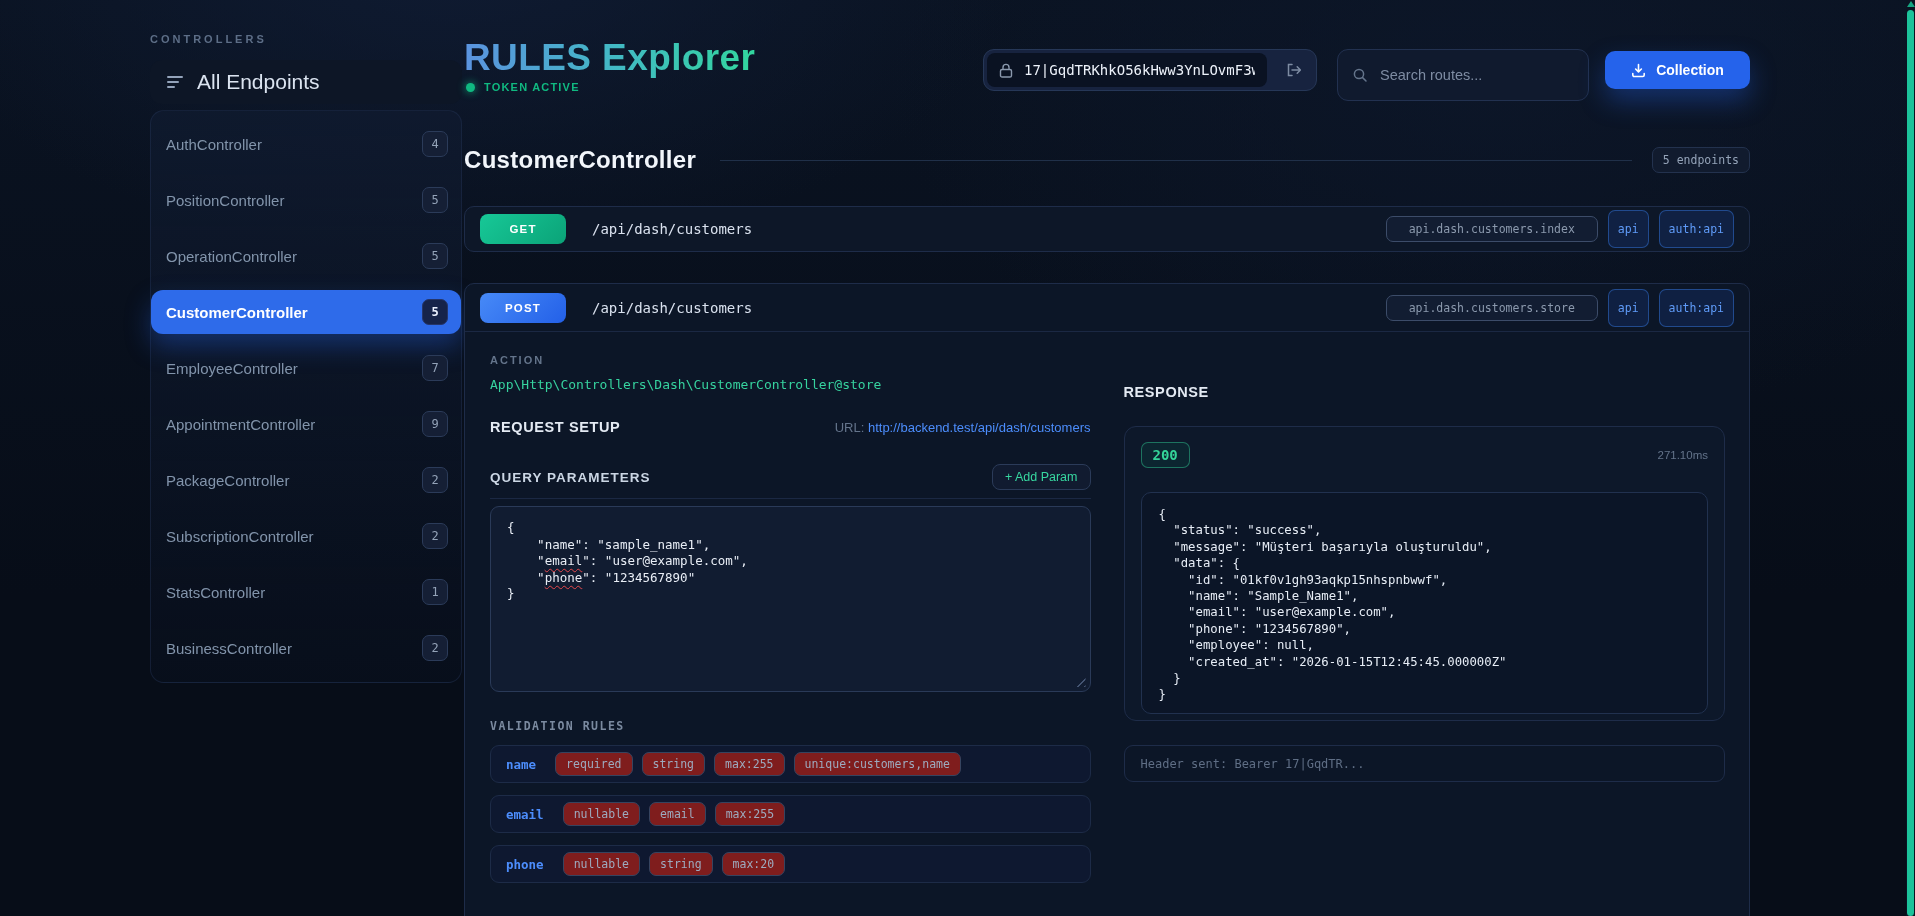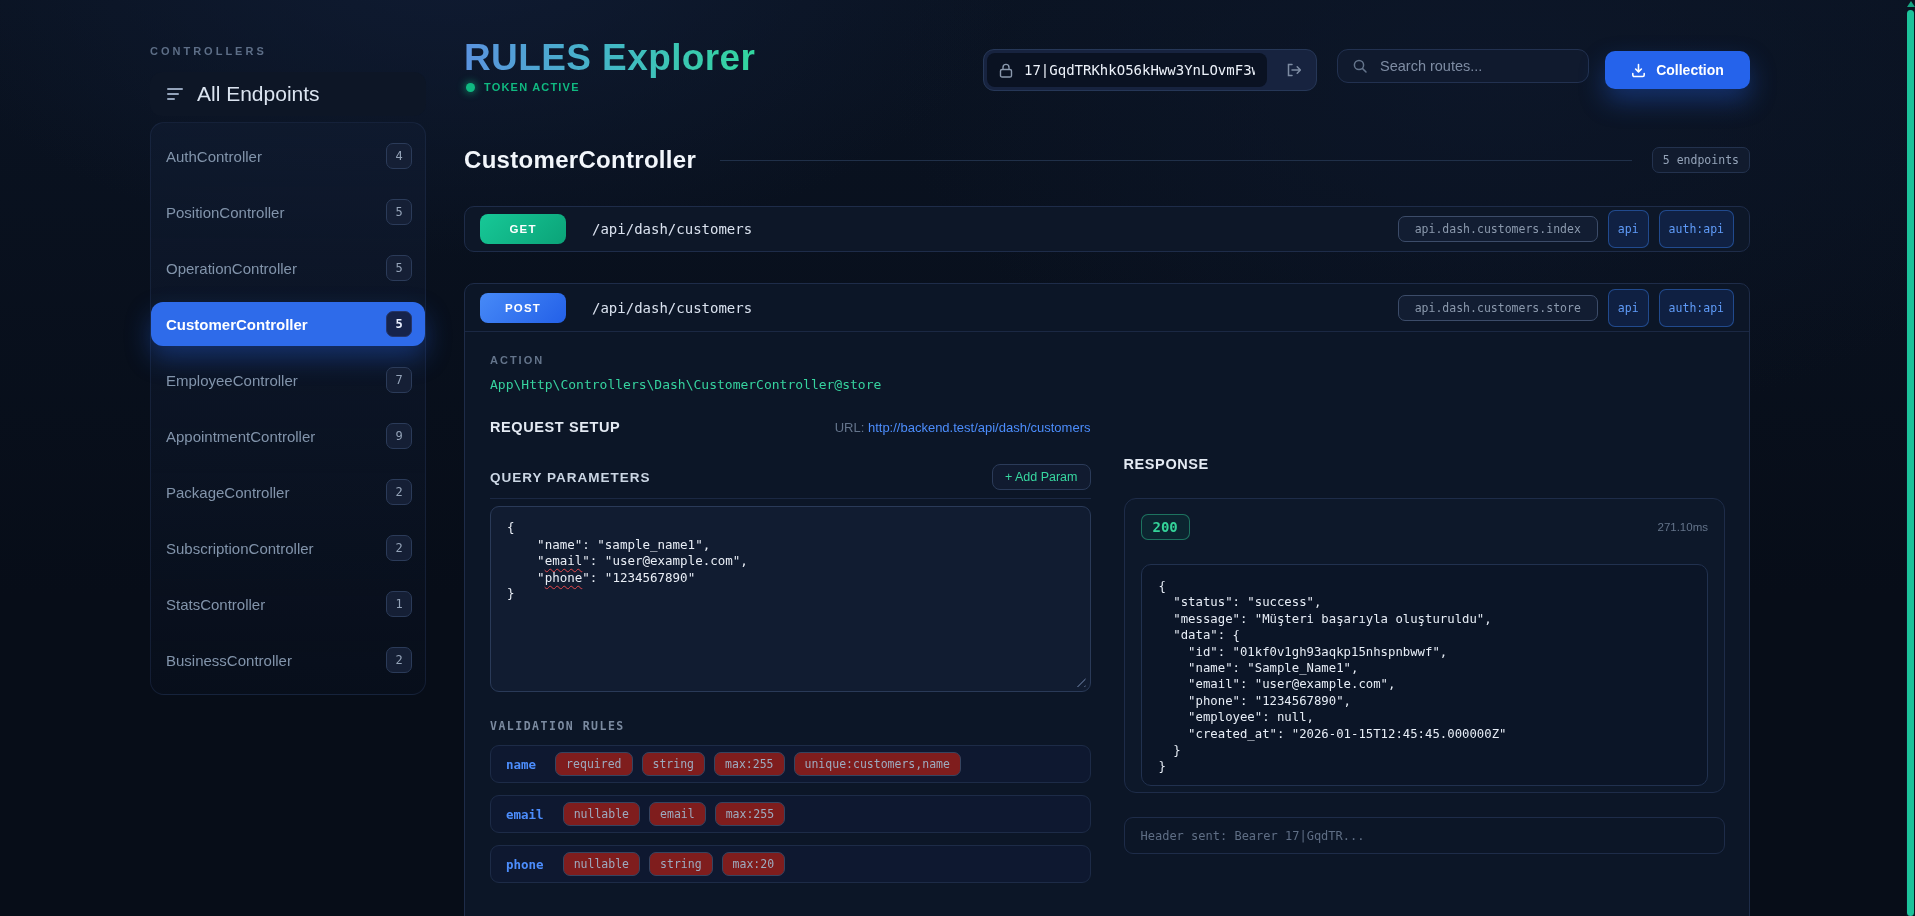--- a/index.html
+++ b/index.html
@@ -6,21 +6,21 @@
   html,body{width:1915px;height:916px;overflow:hidden}
   body{font-family:"Liberation Sans",sans-serif;background:#070d18;color:#e2e8f0}
   .mono{font-family:"DejaVu Sans Mono",monospace}
   .canvas{position:relative;width:1915px;height:916px;overflow:hidden;
     background:
       radial-gradient(950px 520px at 24% -6%, rgba(16,28,52,.9) 0%, rgba(16,28,52,0) 60%),
       radial-gradient(1100px 650px at 78% 8%, rgba(13,23,42,.8) 0%, rgba(13,23,42,0) 55%),
       linear-gradient(180deg,#0a1322 0%,#070d18 65%)}
 
   
-  .sidebar{position:absolute;left:150px;top:16px;width:276px}
+  .sidebar{position:absolute;left:150px;top:4px;width:312px}
   .side-label{margin-top:29px;font-size:11px;font-weight:700;letter-spacing:3px;color:#5d6e87}
   .all-endpoints{margin-top:15px;height:44px;border-radius:12px;background:#0d1626;display:flex;align-items:center;gap:14px;padding:0 17px;color:#dbe4f0;font-size:21px;cursor:pointer}
   .filter-icon{display:flex;flex-direction:column;gap:3px}
   .filter-icon i{display:block;height:2px;border-radius:2px;background:#93a3ba}
   .filter-icon i:nth-child(1){width:16px}.filter-icon i:nth-child(2){width:12px}.filter-icon i:nth-child(3){width:8px}
   .controller-panel{margin-top:6px;background:linear-gradient(180deg,rgba(16,27,48,.75),rgba(10,18,34,.35));
     border:1px solid rgba(35,52,84,.45);border-radius:14px;padding:11px 0 12px}
   .controller-item{height:44px;margin:0 0 12px;border-radius:12px;display:flex;align-items:center;justify-content:space-between;
     padding:0 13px 0 15px;color:#8294ab;font-size:15px;cursor:pointer}
   .controller-item:last-child{margin-bottom:0}
@@ -39,21 +39,21 @@
   .token-status span{font-size:11px;font-weight:700;letter-spacing:1.2px;color:#10b981}
 
   .token-pill{position:absolute;left:519px;top:49px;width:334px;height:42px;display:flex;align-items:stretch;
     background:#17233f;border:1px solid #263757;border-radius:11px;overflow:hidden}
   .token-inner{flex:1;display:flex;align-items:center;gap:11px;background:#0a1222;margin:3px;border-radius:8px;padding:0 12px}
   .token-inner input{flex:1;background:transparent;border:none;outline:none;color:#edf2fa;
     font-family:"DejaVu Sans Mono",monospace;font-size:14px}
   .token-exit{width:46px;display:flex;align-items:center;justify-content:center;color:#7e8ca3;cursor:pointer}
   .icon-svg{display:block}
 
-  .search-box{position:absolute;left:873px;top:49px;width:252px;height:34px;display:flex;align-items:center;gap:12px;
+  .search-box{position:absolute;left:873px;top:49px;width:252px;height:52px;display:flex;align-items:center;gap:12px;
     background:#101a2e;border:1px solid #223150;border-radius:11px;padding:0 14px}
   .search-box input{flex:1;background:transparent;border:none;outline:none;color:#aebbd0;font-size:14.5px;font-family:"Liberation Sans",sans-serif}
   .search-box input::placeholder{color:#7e8ca3}
 
   .collection-btn{position:absolute;left:1141px;top:51px;width:145px;height:38px;display:flex;align-items:center;justify-content:center;gap:10px;
     background:#2563eb;border:none;border-radius:10px;color:#fff;font-weight:700;font-size:14px;cursor:pointer;
     box-shadow:0 12px 26px rgba(37,99,235,.35);font-family:"Liberation Sans",sans-serif}
 
   
   .ctrl-row{position:absolute;left:0;top:146px;width:100%;display:flex;align-items:center}
@@ -68,21 +68,21 @@
   .ep-card.post{top:283px;height:700px;background:#0c1627}
   .ep-row{display:flex;align-items:center;padding:0 15px;height:100%;cursor:pointer}
   .ep-card.post .ep-row{height:48px;border-bottom:1px solid #1b2843}
   .method{min-width:86px;height:30px;border-radius:8px;display:flex;align-items:center;justify-content:center;
     font-size:11.5px;font-weight:700;letter-spacing:1.2px;color:#fff}
   .method.get{background:linear-gradient(135deg,#17c897,#0ba378)}
   .method.post{background:linear-gradient(135deg,#478af7,#2360e8)}
   .ep-path{margin-left:26px;font-family:"DejaVu Sans Mono",monospace;font-size:14px;color:#dae2ef}
   .ep-badges{margin-left:auto;display:flex;gap:10px;align-items:center}
   .route-badge{font-family:"DejaVu Sans Mono",monospace;font-size:11.5px;color:#8b99ad;background:#121d32;
-    border:1px solid #3c4c69;border-radius:7px;padding:5px 16px;white-space:nowrap}
+    border:1px solid #3c4c69;border-radius:7px;padding:5px 22px;white-space:nowrap}
   .mw-badge{font-family:"DejaVu Sans Mono",monospace;font-size:11.5px;color:#5f9bf8;background:rgba(37,99,235,.14);
     border:1px solid rgba(59,130,246,.42);border-radius:7px;padding:11px 9px;white-space:nowrap}
 
   
   .detail{display:flex;gap:33px;padding:22px 24px 0 25px}
   .col-left{width:601px}
   .col-right{width:602px}
   .section-label{font-size:11px;font-weight:700;letter-spacing:2px;color:#64748b}
   .action-path{margin-top:11px;font-family:"DejaVu Sans Mono",monospace;font-size:13px;color:#36d39f}
   .setup-row{margin-top:27px;display:flex;align-items:baseline;justify-content:space-between}
@@ -108,21 +108,21 @@
   .sq{text-decoration:underline;text-decoration-style:wavy;text-decoration-color:#e5484d;
     text-decoration-thickness:1px;text-underline-offset:3px}
   .vr-label{margin-top:27px}
   .vrule{margin-top:12px;height:38px;background:#0e1830;border:1px solid #1d2b47;border-radius:9px;
     display:flex;align-items:center;padding:0 15px;gap:19px}
   .vfield{font-family:"DejaVu Sans Mono",monospace;font-size:12.5px;font-weight:700;color:#4c8dfc}
   .chips{display:flex;gap:9px;align-items:center}
   .chip{font-family:"DejaVu Sans Mono",monospace;font-size:11.5px;color:#9dabbf;background:#7f1d1d;
     border:1px solid #36445f;border-radius:7px;padding:4px 10px;white-space:nowrap}
 
-  .response-h{margin-top:102px}
+  .response-h{margin-top:30px}
   .resp-panel{margin-top:26px;height:295px;border:1px solid #1e2c49;border-radius:12px;background:rgba(15,26,46,.45);padding:15px 16px}
   .resp-status-row{display:flex;align-items:center;justify-content:space-between}
   .status-badge{font-family:"DejaVu Sans Mono",monospace;font-size:14px;font-weight:700;color:#34d399;
     background:rgba(16,185,129,.08);border:1px solid rgba(52,211,153,.45);border-radius:7px;padding:4px 11px}
   .resp-time{font-size:11.5px;color:#64748b}
   .resp-code{margin-top:24px;height:222px;border:1px solid #21314f;border-radius:10px;background:rgba(10,18,34,.35);
     padding:13px 17px;overflow:hidden}
   .resp-code pre{font-family:"DejaVu Sans Mono",monospace;font-size:12.3px;line-height:16.4px;color:#e7edf6;white-space:pre}
   .header-sent{margin-top:24px;height:37px;border:1px solid #1e2c49;border-radius:9px;display:flex;align-items:center;
     padding:0 16px;font-family:"DejaVu Sans Mono",monospace;font-size:12px;color:#5f6e85;background:rgba(13,22,40,.3)}

